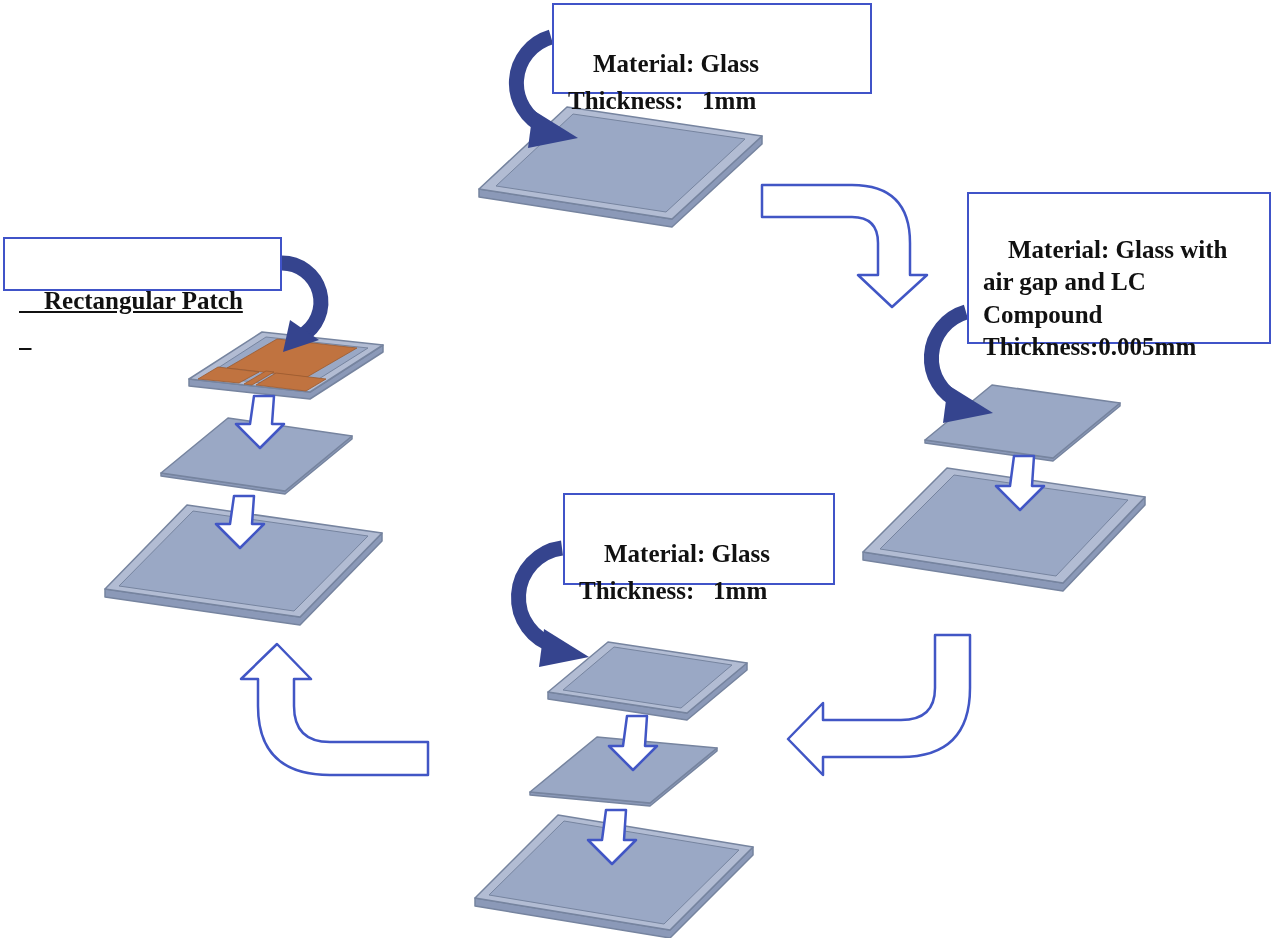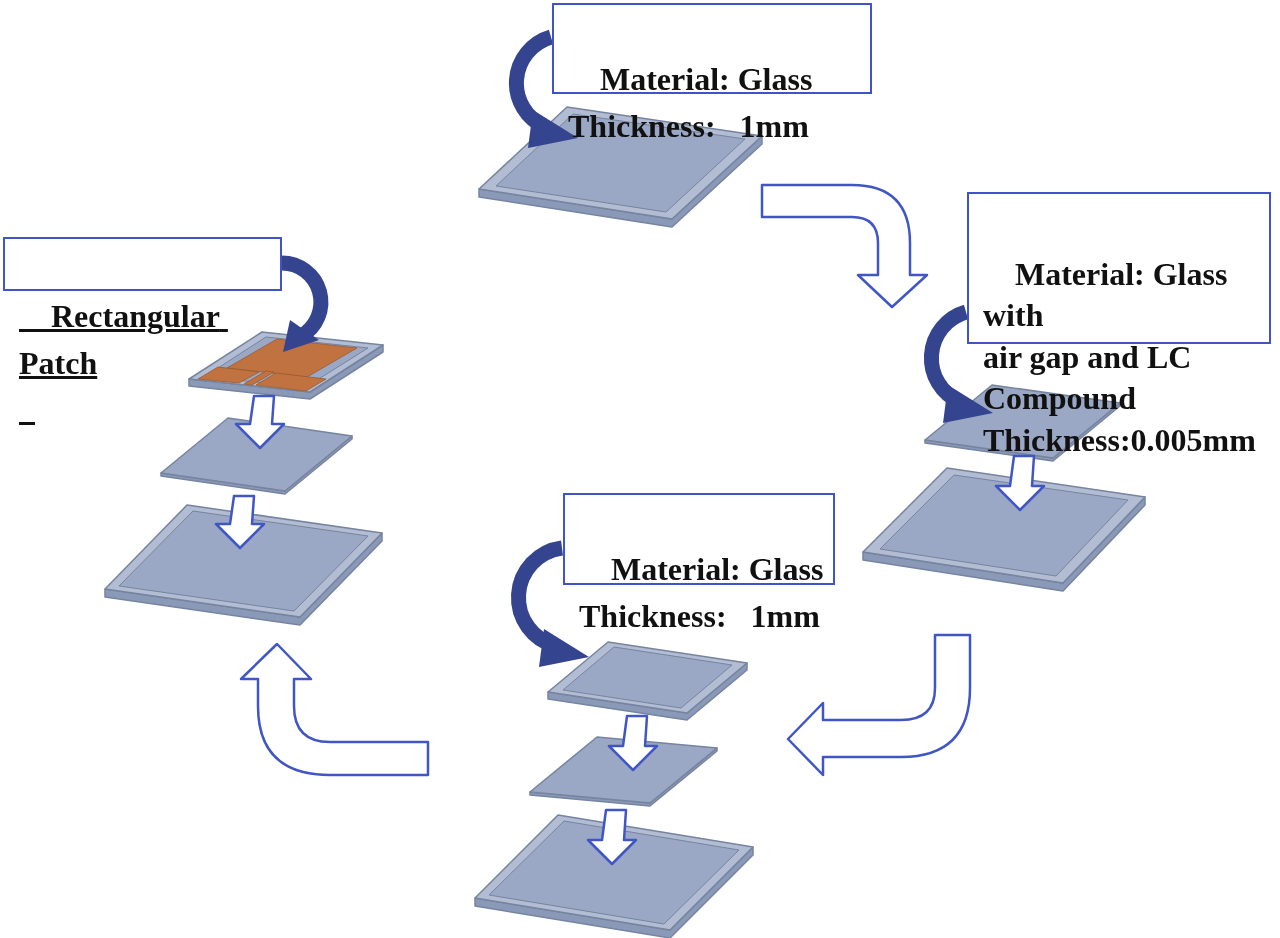--- a/index.html
+++ b/index.html
@@ -2,26 +2,26 @@
 <html style="--glass-fill: #9aa8c5; --glass-rim: #b2bcd3; --glass-side: #8b99b8; --glass-stroke: #76849f; --copper: #c07340; --label-border: #4053c8; --connector-outline: #4156c5; --swoosh-navy: #35448e; --text: #111111;"><head>
 <meta charset="utf-8">
 <style>
   html,body{margin:0;padding:0;background:#ffffff;}
   body{width:1280px;height:938px;overflow:hidden;}
   .canvas{position:relative;width:1280px;height:938px;font-family:"Liberation Serif",serif;background:#ffffff;}
   svg.scene{position:absolute;left:0;top:0;width:1280px;height:938px;}
   .label-box{
     position:absolute;box-sizing:border-box;background:#ffffff;
     border:2px solid var(--label-border,#4053c8);
-    font-weight:bold;color:var(--text,#111);font-size:32px;
+    font-weight:bold;color:var(--text,#111);font-size:25px;
     white-space:pre-wrap;z-index:2;line-height:1.45;
     padding:5px 8px 0 14px;
   }
   #label-top{left:552px;top:3px;width:320px;height:91px;}
-  #label-lc{left:967px;top:192px;width:304px;height:152px;line-height:1.3;padding-top:18px;}
+  #label-lc{left:967px;top:192px;width:304px;height:152px;line-height:1.3;padding-top:7px;}
   #label-center{left:563px;top:493px;width:272px;height:92px;}
   #label-patch{left:3px;top:237px;width:279px;height:54px;padding-top:8px;text-decoration:underline;}
   .plate-rim{fill:var(--glass-rim,#b2bcd3);stroke:var(--glass-stroke,#76849f);stroke-width:1.5;stroke-linejoin:round;}
   .plate-floor{fill:var(--glass-fill,#9aa8c5);stroke:var(--glass-stroke,#76849f);stroke-width:1;}
   .plate-side{fill:var(--glass-side,#8b99b8);stroke:var(--glass-stroke,#76849f);stroke-width:1.5;stroke-linejoin:round;}
   .sheet-top{fill:var(--glass-fill,#9aa8c5);stroke:var(--glass-stroke,#76849f);stroke-width:1.5;stroke-linejoin:round;}
   .copper{fill:var(--copper,#c07340);stroke:#9c5a2e;stroke-width:0.8;}
   .block-arrow{fill:#ffffff;stroke:var(--connector-outline,#4156c5);stroke-width:2.5;stroke-linejoin:round;}
   .swoosh-arc{fill:none;stroke:var(--swoosh-navy,#35448e);stroke-width:15;}
   .swoosh-head{fill:var(--swoosh-navy,#35448e);}

